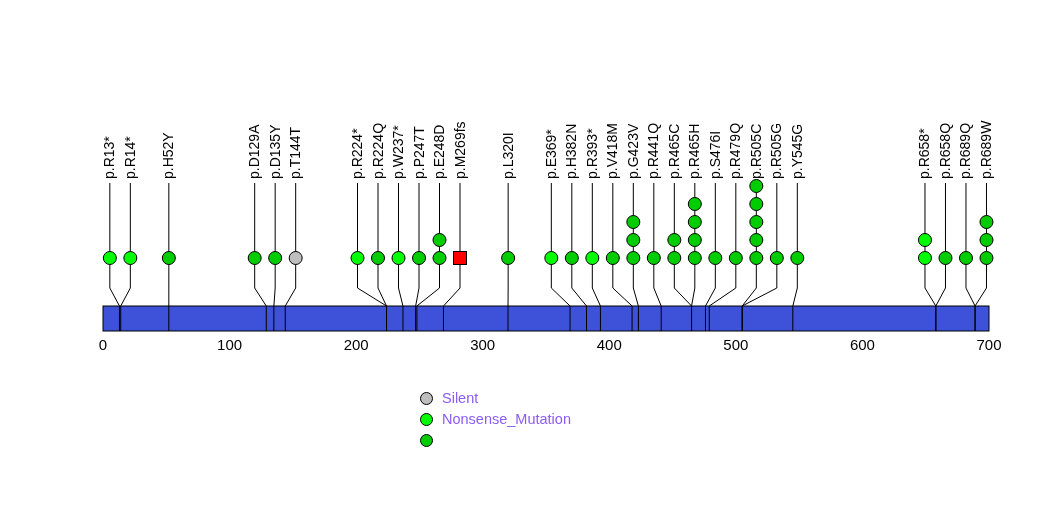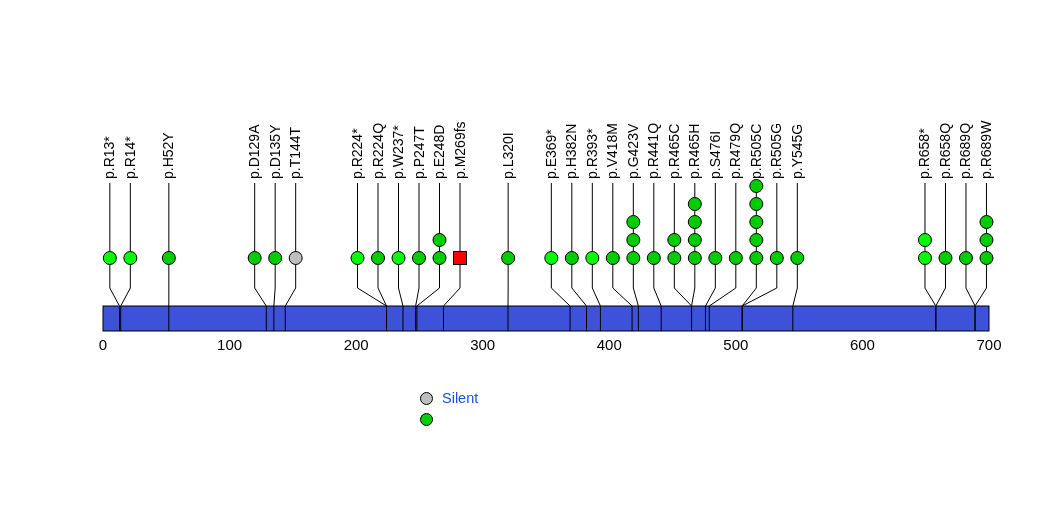--- a/index.html
+++ b/index.html
@@ -3,21 +3,21 @@
 <meta charset="utf-8">
 <style>
   html,body{margin:0;padding:0;background:#ffffff;}
   body{font-family:"Liberation Sans", sans-serif;}
   #stage{position:relative;width:1047px;height:524px;background:#ffffff;overflow:hidden;}
   #plot{position:absolute;left:0;top:0;}
   .legend{position:absolute;left:420px;top:388px;display:flex;flex-direction:column;}
   .legend-row{display:flex;align-items:center;height:21px;gap:9px;}
   .legend-marker{display:inline-block;width:13px;height:13px;border:1px solid #000;box-sizing:border-box;flex:0 0 auto;}
   .legend-marker.circle{border-radius:50%;}
-  .legend-row span.lbl{font-size:14.5px;color:#1d4ed8;line-height:21px;}
+  .legend-row span.lbl{font-size:14.5px;color:#8b5cf6;line-height:21px;}
   svg text{font-family:"Liberation Sans", sans-serif;fill:#000;}
 </style>
 </head>
 <body>
 
 <div id="stage">
   <svg id="plot" width="1047" height="524" viewBox="0 0 1047 524">
       <path d="M109.84214285714285 183 L109.84214285714285 288 L119.45428571428572 306" fill="none" stroke="#000000" stroke-width="1"></path>
       <path d="M130.34214285714285 183 L130.34214285714285 288 L120.72 306" fill="none" stroke="#000000" stroke-width="1"></path>
       <path d="M168.83714285714288 183 L168.83714285714288 288 L168.81714285714287 306" fill="none" stroke="#000000" stroke-width="1"></path>
@@ -161,16 +161,20 @@
       <circle cx="986.4835714285714" cy="240" r="6.5" fill="#00CD00" stroke="#000000" stroke-width="1"></circle>
       <circle cx="986.4835714285714" cy="222" r="6.5" fill="#00CD00" stroke="#000000" stroke-width="1"></circle>
       <text transform="translate(990.9835714285714,179) rotate(-90)" font-size="14">p.R689W</text>
     </svg>
   <div class="legend">
       <div class="legend-row">
         <span class="legend-marker circle" style="background: rgb(190, 190, 190);"></span>
         <span class="lbl">Silent</span>
       </div>
       <div class="legend-row">
+        <span class="legend-marker circle" style="background: rgb(0, 255, 0);"></span>
+        <span class="lbl">Nonsense_Mutation</span>
+      </div>
+      <div class="legend-row">
         <span class="legend-marker circle" style="background: rgb(0, 205, 0);"></span>
       </div>
     </div>
 </div>
 
 </body></html>

